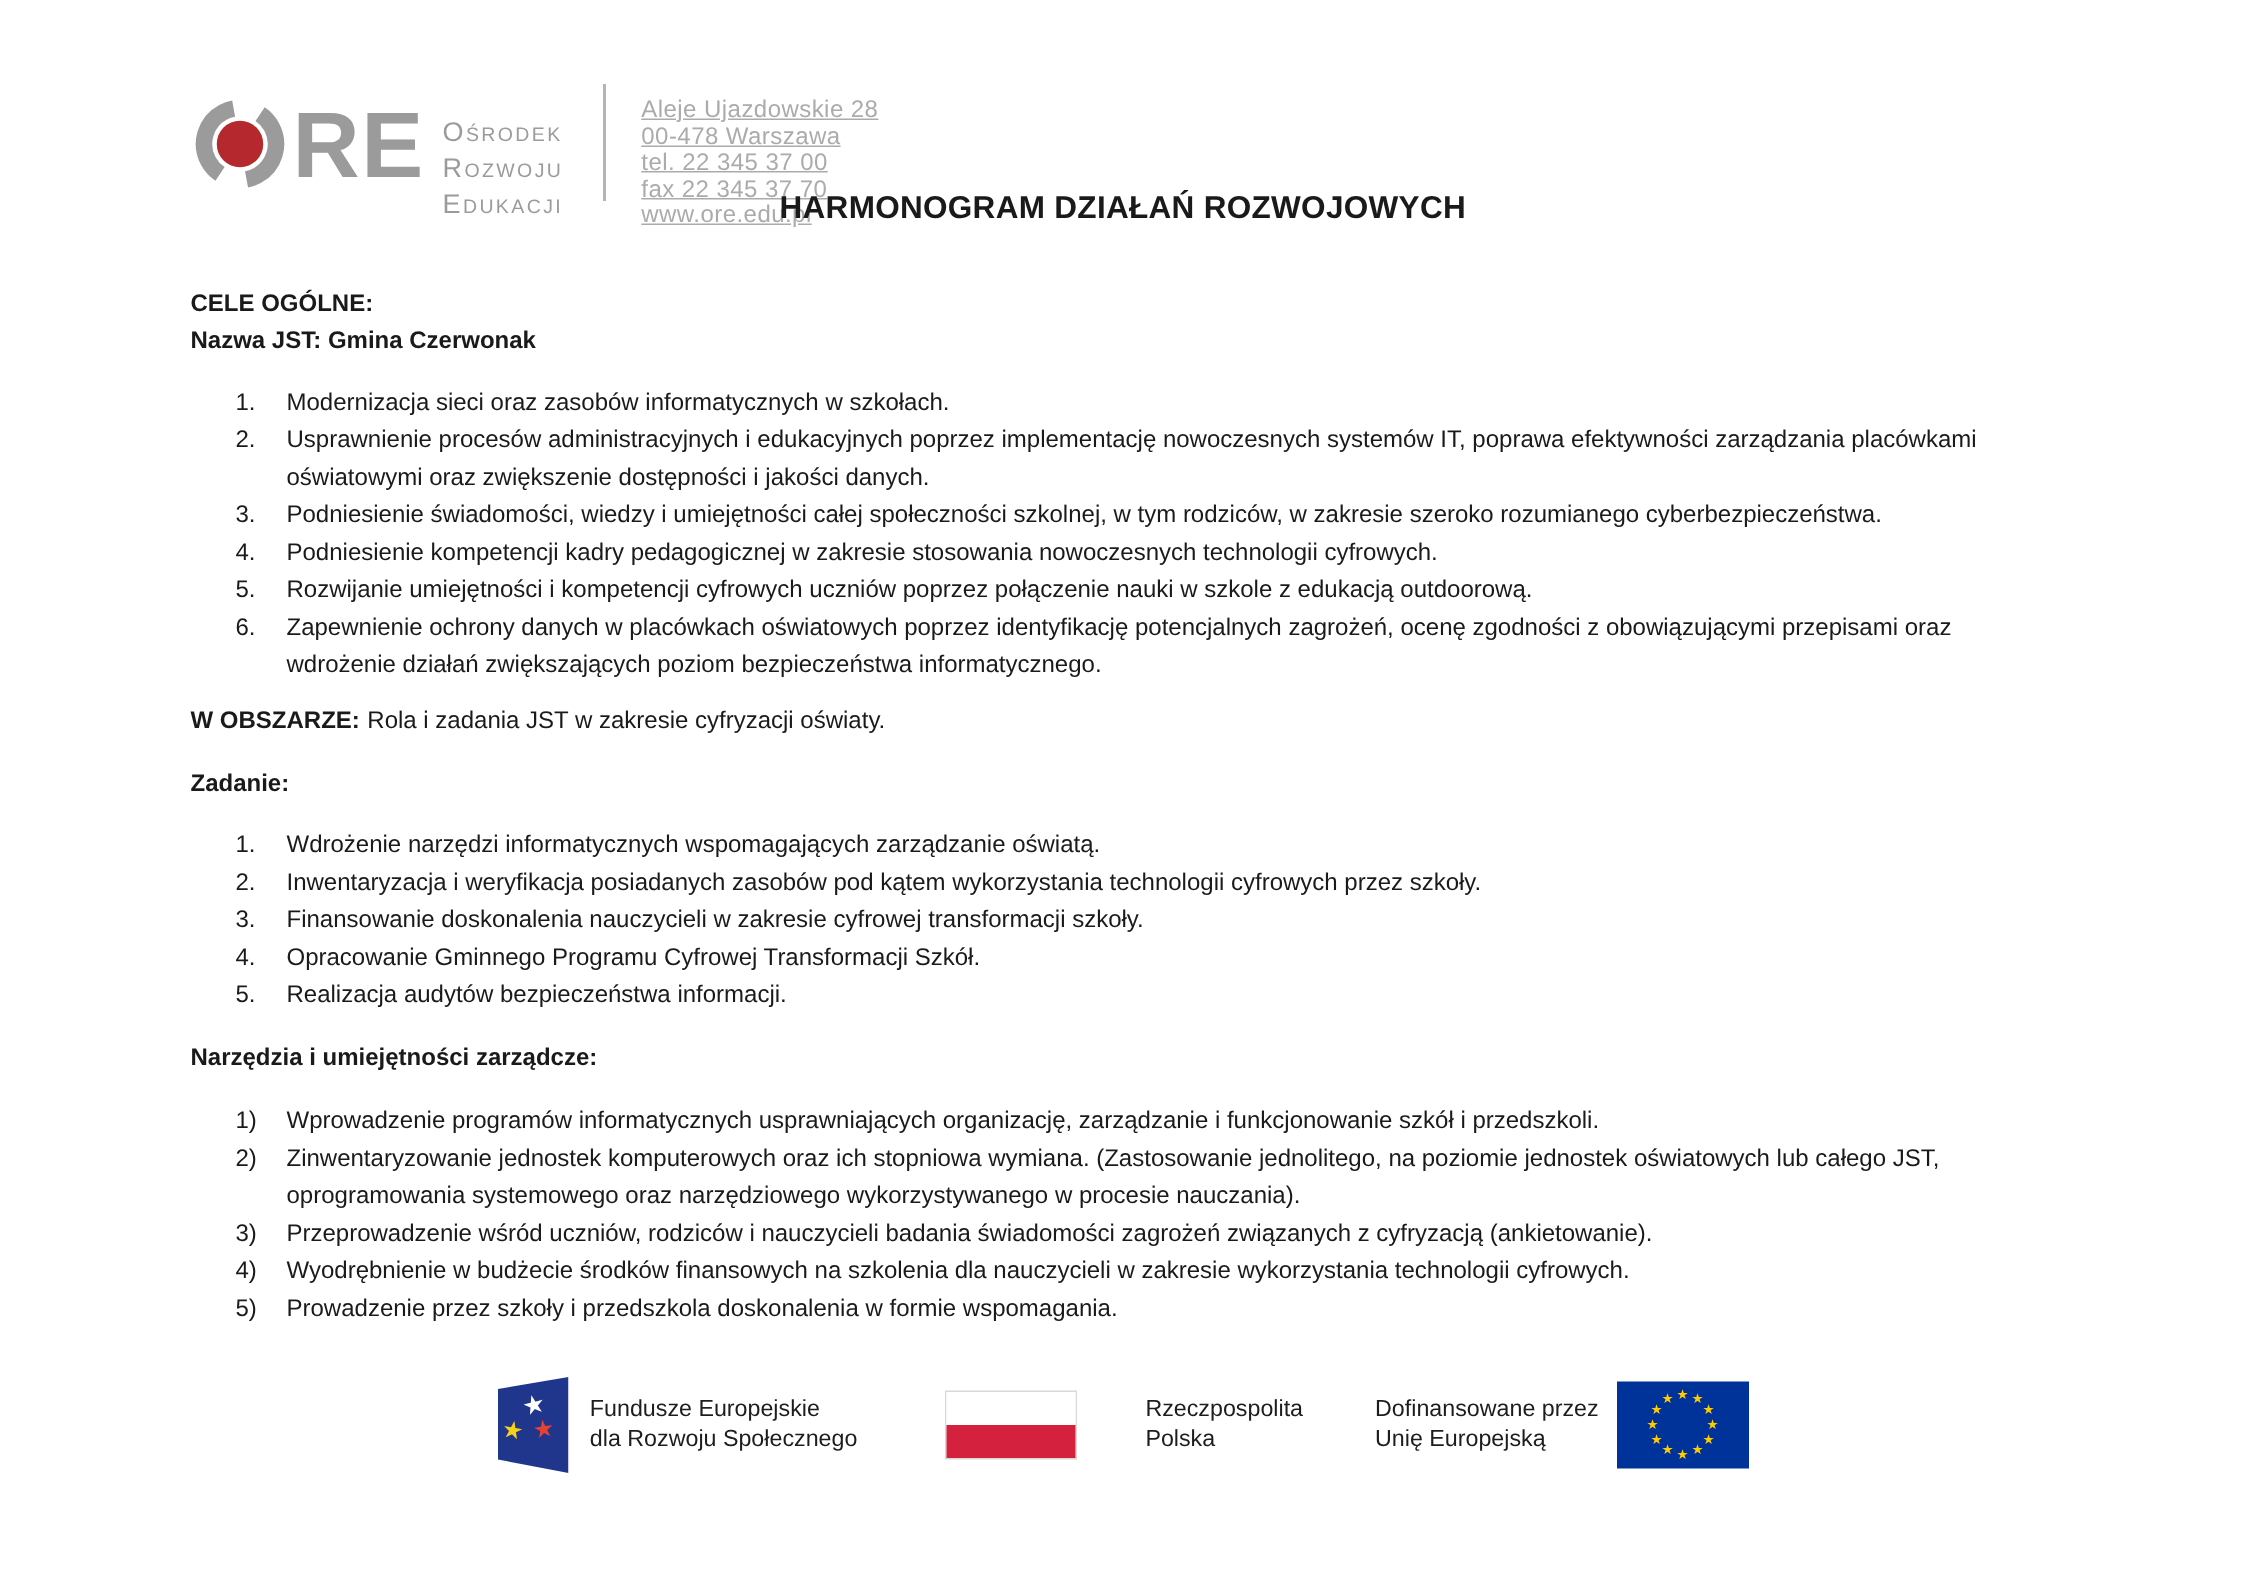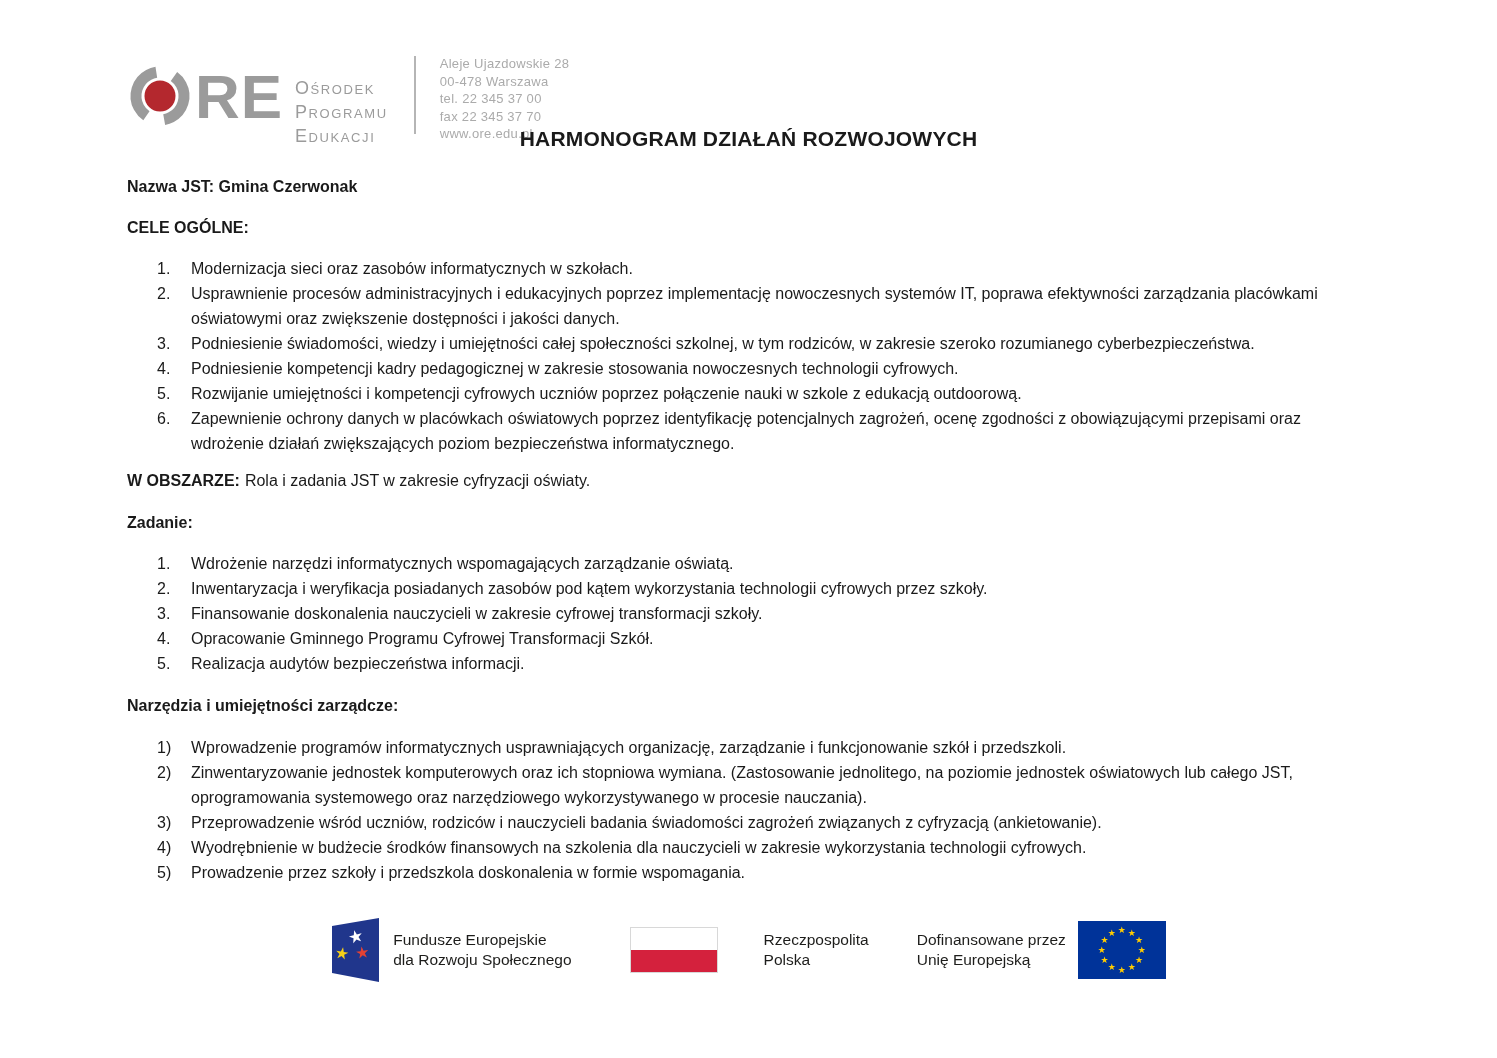--- a/index.html
+++ b/index.html
@@ -20,21 +20,21 @@
     font-family:"Liberation Sans", sans-serif;color:var(--text);
   }
   .page{position:relative;width:1497px;height:1058px;overflow:hidden;background:#fff;}
 
   
   .letterhead{position:absolute;top:52px;left:127px;display:flex;align-items:flex-start;}
   .ore-mark{display:flex;align-items:flex-end;}
   .ore-org{margin-left:14px;margin-top:24px;color:var(--ore_gray);
     font-variant:small-caps;font-size:18px;letter-spacing:1.6px;line-height:24px;}
   .lh-divider{width:2px;height:78px;background:#b5b5b5;margin:4px 24px 0 26px;}
-  .ore-address{margin-top:3px;color:var(--ore_gray_light);font-size:13px;line-height:17.5px;letter-spacing:.3px;}
+  .ore-address{margin-top:13px;color:var(--ore_gray_light);font-size:16px;line-height:17.5px;letter-spacing:.3px;text-decoration:underline;}
 
   
   .doc-title{position:absolute;top:127px;left:0;width:100%;text-align:center;
     font-size:21px;font-weight:bold;letter-spacing:.2px;}
 
   
   .content{position:absolute;top:174px;left:127px;right:122px;font-size:16px;line-height:25px;}
   .content p{margin:0;}
   .bold{font-weight:bold;}
   .h-cele{margin-top:16px !important;}
@@ -69,39 +69,39 @@
   <div class="letterhead">
     <div class="ore-mark">
       <svg width="154" height="88" viewBox="0 0 154 88">
         <circle cx="33" cy="44" r="24" fill="none" stroke="#9b9b9b" stroke-width="11" stroke-dasharray="57 18.4" stroke-dashoffset="12" transform="rotate(-28 33 44)"></circle>
         <circle cx="33" cy="44" r="15.5" fill="#b4282e"></circle>
         <text x="68" y="66" font-family="Liberation Sans, sans-serif" font-weight="bold" font-size="62" letter-spacing="1" fill="#9b9b9b">RE</text>
       </svg>
     </div>
     <div class="ore-org">
         <div>Ośrodek</div>
-        <div>Programu</div>
+        <div>Rozwoju</div>
         <div>Edukacji</div>
       </div>
     <div class="lh-divider"></div>
     <div class="ore-address">
         <div>Aleje Ujazdowskie 28</div>
         <div>00-478 Warszawa</div>
         <div>tel. 22 345 37 00</div>
         <div>fax 22 345 37 70</div>
         <div>www.ore.edu.pl</div>
       </div>
   </div>
 
   <div class="doc-title">HARMONOGRAM DZIAŁAŃ ROZWOJOWYCH</div>
 
   <div class="content">
+    <p class="bold h-cele">CELE OGÓLNE:</p>
+
     <p class="bold">Nazwa JST: Gmina Czerwonak</p>
-
-    <p class="bold h-cele">CELE OGÓLNE:</p>
     <div class="list">
         <div class="li">
           <span class="li-marker">1.</span>
           <div class="li-text">Modernizacja sieci oraz zasobów informatycznych w szkołach.</div>
         </div>
         <div class="li">
           <span class="li-marker">2.</span>
           <div class="li-text">Usprawnienie procesów administracyjnych i edukacyjnych poprzez implementację nowoczesnych systemów IT, poprawa efektywności zarządzania placówkami oświatowymi oraz zwiększenie dostępności i jakości danych.</div>
         </div>
         <div class="li">

